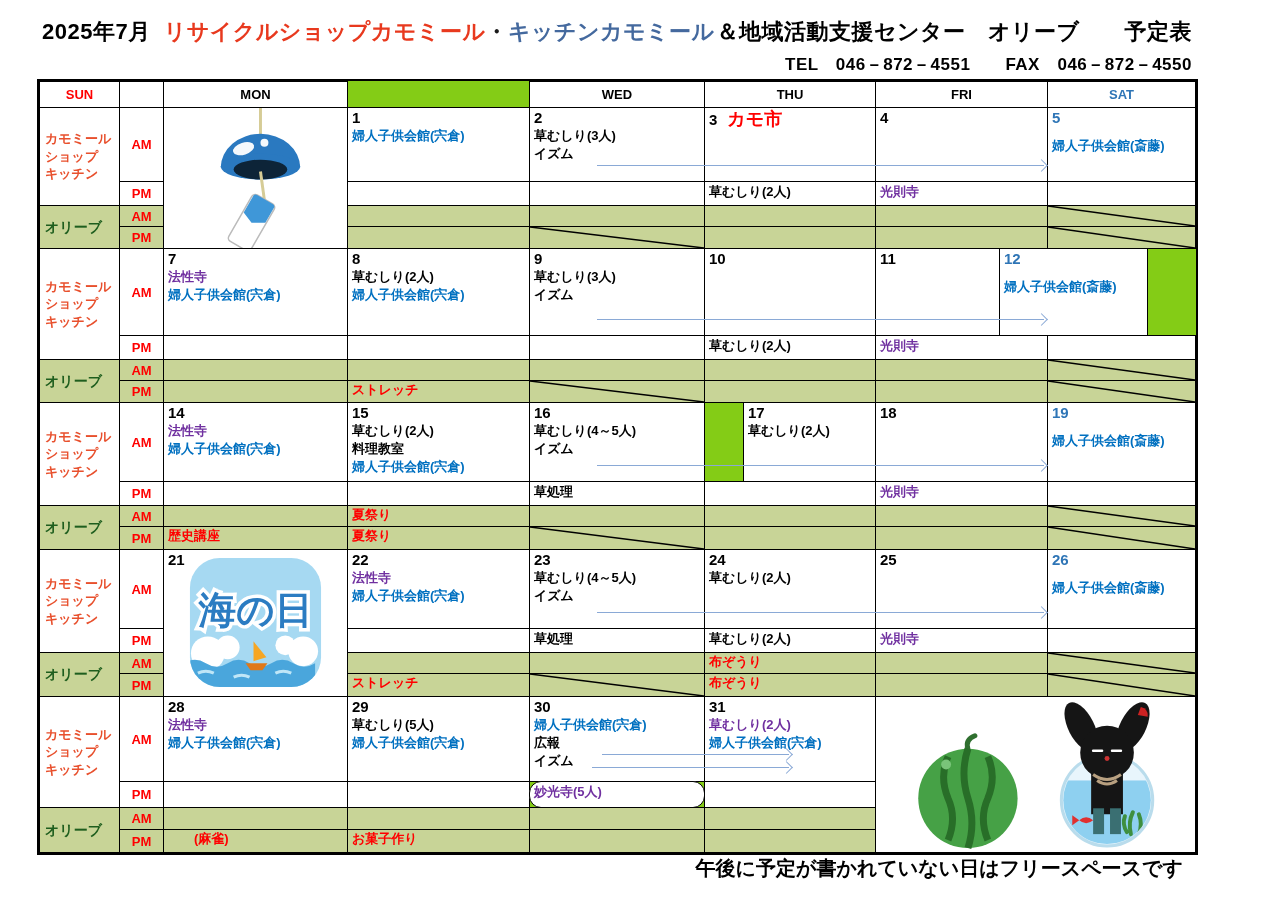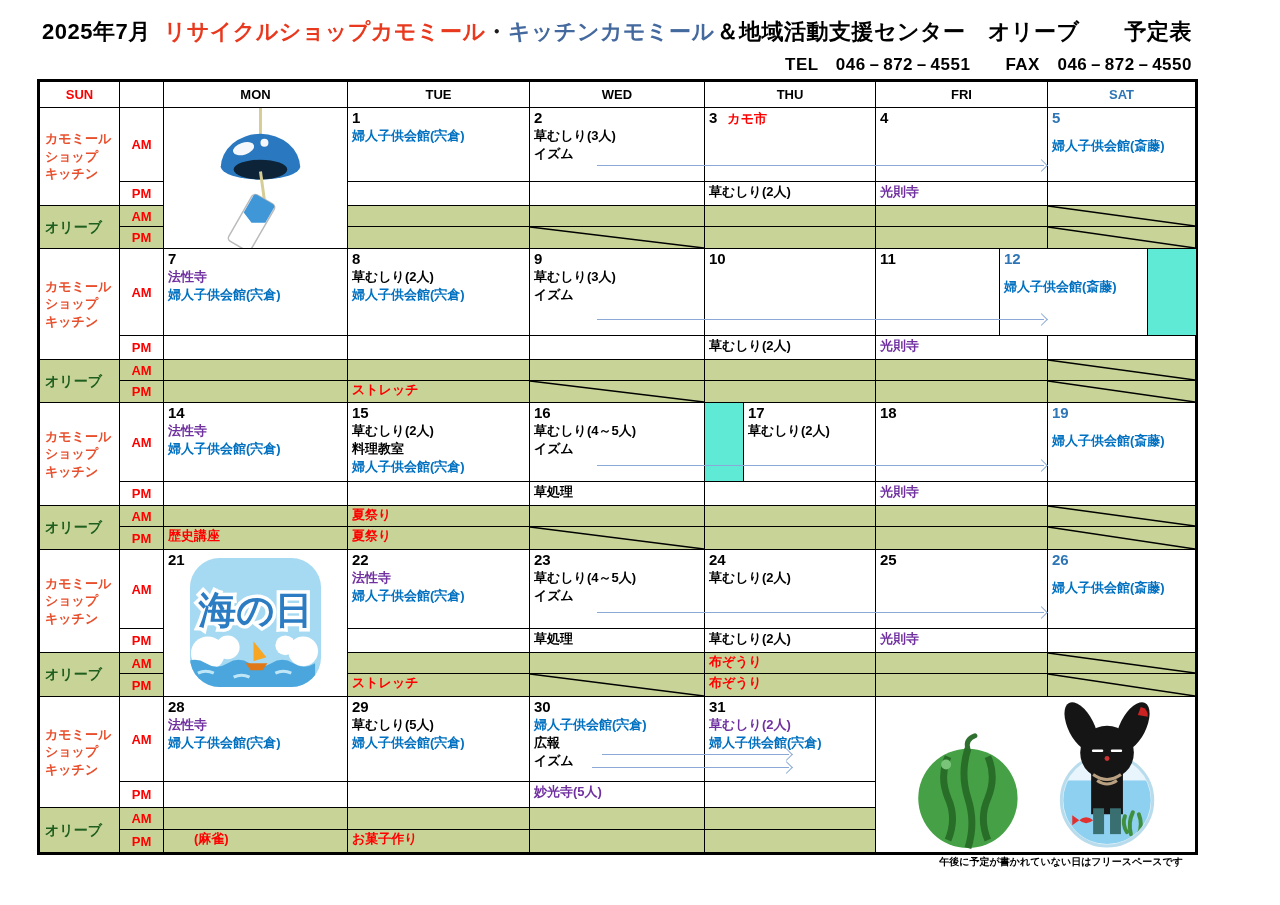--- a/index.html
+++ b/index.html
@@ -5,61 +5,60 @@
 *{margin:0;padding:0;box-sizing:border-box;}
 html,body{width:1280px;height:905px;}
 body{background:#fff;font-family:"Liberation Sans","DejaVu Sans",sans-serif;font-weight:bold;position:relative;overflow:hidden;}
 .title{position:absolute;left:42px;top:17px;font-size:22px;white-space:nowrap;color:#000;letter-spacing:.5px;}
 .title span{display:inline;}
 .t-shop{color:#e8391e;margin-left:13px;}
 .t-dot{color:#1a1a1a;}
 .t-kitchen{color:#44699e;}
 .t-rest{color:#000;margin-left:2px;}
 .contact{position:absolute;top:53px;right:88px;font-size:17px;color:#000;letter-spacing:.5px;text-align:center;}
-#calendar{position:absolute;left:37px;top:79px;width:1161px;height:776px;border:2px solid #000;background:#5eead4;}
+#calendar{position:absolute;left:37px;top:79px;width:1161px;height:776px;border:2px solid #000;background:#84cc16;}
 .cell{position:absolute;border:1px solid #000;overflow:hidden;background:#fff;}
 .cell.olive{background:#c8d497;}
 .hd{display:flex;align-items:center;justify-content:center;font-size:13px;color:#000;}
 .hd.c-r{color:#f00;}
 .hd.c-sb{color:#2e75b6;}
 .vlabel{display:flex;flex-direction:column;justify-content:center;padding-left:5px;font-size:13px;line-height:1.35;}
 .vlabel.cham{color:#e8502d;}
 .vlabel.olv{color:#1e5e1e;font-size:14px;}
 .ampm{display:flex;align-items:center;justify-content:center;font-size:13px;color:#f00;}
 .daynum{font-size:15px;color:#000;padding:1px 0 0 4px;line-height:1.2;}
 .daynum.c-sb{color:#2e75b6;}
-.daynum .suffix{margin-left:10px;font-size:13px;}
+.daynum .suffix{margin-left:10px;font-size:18px;}
 .line{font-size:13px;padding:1px 0 0 4px;line-height:1.3;white-space:nowrap;}
 .pmline{padding-top:2px;}
 .c-k{color:#000;}
 .c-b{color:#0070c0;}
 .c-p{color:#7030a0;}
 .c-r{color:#f00;}
 .diag{position:absolute;left:0;top:0;width:100%;height:100%;pointer-events:none;}
 .diag line{stroke:#000;stroke-width:1.5;}
 .arrow{position:absolute;height:0;border-top:1.5px solid #8aa9d6;z-index:5;}
 .arrow::after{content:'';position:absolute;right:-2px;top:-5px;width:8px;height:8px;border-top:1.5px solid #8aa9d6;border-right:1.5px solid #8aa9d6;transform:rotate(45deg);}
-.footer-note{position:absolute;top:855px;right:97px;font-size:10px;color:#000;}
+.footer-note{position:absolute;top:855px;right:97px;font-size:20px;color:#000;}
 .illu{position:absolute;pointer-events:none;}
 .merge-day{position:absolute;left:4px;top:1px;font-size:15px;color:#000;z-index:3;}
 </style>
 </head>
 <body>
 
 <div class="title">
   <span>2025年7月</span><span class="t-shop">リサイクルショップカモミール</span><span class="t-dot">・</span><span class="t-kitchen">キッチンカモミール</span><span class="t-rest">＆地域活動支援センター　オリーブ　　予定表</span>
 </div>
 
 <div class="contact">TEL　046－872－4551　　FAX　046－872－4550</div>
 
 <div id="calendar">
     <div class="cell hd c-r" style="left: 0px; top: 0px; width: 81px; height: 27px;">SUN</div>
     <div class="cell hd c-k" style="left: 80px; top: 0px; width: 45px; height: 27px;"></div>
     <div class="cell hd c-k" style="left: 124px; top: 0px; width: 185px; height: 27px;">MON</div>
-    <div class="cell hd c-k" style="left: 308px; top: 0px; width: 183px; height: 27px;">TUE</div>
     <div class="cell hd c-k" style="left: 490px; top: 0px; width: 176px; height: 27px;">WED</div>
     <div class="cell hd c-k" style="left: 665px; top: 0px; width: 172px; height: 27px;">THU</div>
     <div class="cell hd c-k" style="left: 836px; top: 0px; width: 173px; height: 27px;">FRI</div>
     <div class="cell hd c-sb" style="left: 1008px; top: 0px; width: 149px; height: 27px;">SAT</div>
     <div class="cell vlabel cham" style="left: 0px; top: 26px; width: 81px; height: 99px;">
       <div>カモミール</div>
       <div>ショップ</div>
       <div>キッチン</div>
     </div>
     <div class="cell olive vlabel olv" style="left: 0px; top: 124px; width: 81px; height: 44px;">
@@ -454,21 +453,21 @@
       <div class="line c-k">広報</div>
       <div class="line c-k">イズム</div>
     </div>
     <div class="cell" style="left: 665px; top: 615px; width: 172px; height: 86px;">
       <div class="daynum">31</div>
       <div class="line c-p">草むしり(2人)</div>
       <div class="line c-b">婦人子供会館(宍倉)</div>
     </div>
     <div class="cell" style="left: 124px; top: 700px; width: 185px; height: 27px;"></div>
     <div class="cell" style="left: 308px; top: 700px; width: 183px; height: 27px;"></div>
-    <div class="cell" style="left: 490px; top: 700px; width: 176px; height: 27px;">
+    <div class="cell" style="left: 490px; top: 700px; width: 176px; height: 27px; border-radius: 12px;">
       <div class="line c-p pmline">妙光寺(5人)</div>
     </div>
     <div class="cell" style="left: 665px; top: 700px; width: 172px; height: 27px;"></div>
     <div class="cell olive" style="left: 124px; top: 726px; width: 185px; height: 23px;"></div>
     <div class="cell olive" style="left: 308px; top: 726px; width: 183px; height: 23px;"></div>
     <div class="cell olive" style="left: 490px; top: 726px; width: 176px; height: 23px;"></div>
     <div class="cell olive" style="left: 665px; top: 726px; width: 172px; height: 23px;"></div>
     <div class="cell olive" style="left: 124px; top: 748px; width: 185px; height: 24px; padding-left: 26px;">
       <div class="line c-r">(麻雀)</div>
     </div>

